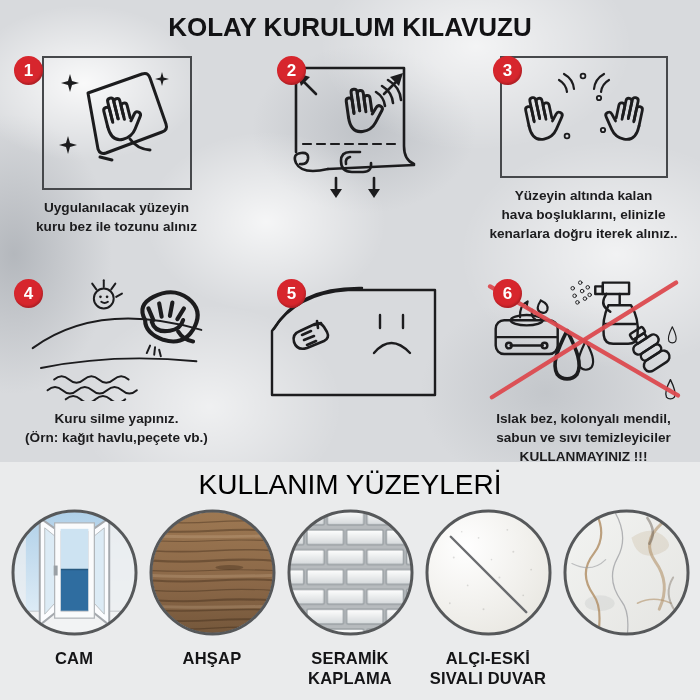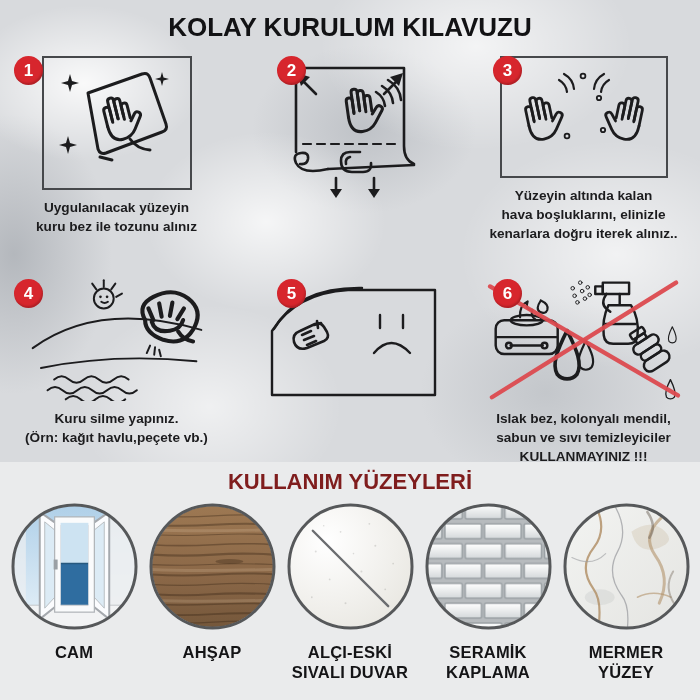--- a/index.html
+++ b/index.html
@@ -53,21 +53,21 @@
     stroke:currentColor; fill:none; stroke-linecap:round; stroke-linejoin:round;
   }
   svg.lineart .fil { fill:currentColor; stroke:none; }
   svg.lineart .xline { stroke:var(--prohibition-red,#dc4a4f); stroke-width:4.6; opacity:.95; }
 
   
   .surfaces {
     position:absolute; top:462px; left:0; width:700px; height:238px;
     background:var(--bottom-bg,#eaebec); text-align:center;
   }
-  .surfaces-title { padding-top:7px; font-size:22px; font-weight:700; color:#7f1d1d; }
+  .surfaces-title { padding-top:7px; font-size:28px; font-weight:400; color:#000000; }
   .circle-row { display:flex; justify-content:center; gap:9px; margin-top:7px; padding:0 6px; }
   .surface { width:129px; display:flex; flex-direction:column; align-items:center; }
   .surf-label {
     margin-top:11px; font-size:16.5px; font-weight:800; letter-spacing:.2px;
     line-height:1.22; text-align:center; white-space:pre-line; color:#141416;
   }
 </style>
 </head>
 <body>
 
@@ -373,20 +373,46 @@
             <ellipse cx="82" cy="60" rx="14" ry="2.5" fill="rgba(55,36,20,.35)"></ellipse>
           </g>
           <circle cx="65" cy="65" r="62" fill="none" stroke="#56585a" stroke-width="3"></circle>
         </svg>
         <div class="surf-label">AHŞAP</div>
       </div>
 
       <div class="surface">
         <svg width="129" height="129" viewBox="0 0 130 130">
           <defs>
+            <clipPath id="clipCer">
+                <circle cx="65" cy="65" r="61"></circle>
+              </clipPath>
+            <linearGradient id="tg" x1="0" y1="0" x2="0" y2="1">
+              <stop offset="0" stop-color="#ffffff"></stop>
+                <stop offset="1" stop-color="#d4d8da"></stop>
+            </linearGradient>
+            <pattern id="brk" width="40" height="40" patternUnits="userSpaceOnUse">
+              <rect x="1.5" y="2" width="37" height="15" rx="1.5" fill="url(#tg)" stroke="#9aa0a4" stroke-width="1.6"></rect>
+              <rect x="-19" y="22" width="37" height="15" rx="1.5" fill="url(#tg)" stroke="#9aa0a4" stroke-width="1.6"></rect>
+              <rect x="21" y="22" width="37" height="15" rx="1.5" fill="url(#tg)" stroke="#9aa0a4" stroke-width="1.6"></rect>
+            </pattern>
+          </defs>
+          <g clip-path="url(#clipCer)">
+            <rect x="0" y="0" width="130" height="130" fill="#b7bbbe"></rect>
+            <rect x="0" y="0" width="130" height="130" fill="url(#brk)"></rect>
+          </g>
+          <circle cx="65" cy="65" r="62" fill="none" stroke="#56585a" stroke-width="3"></circle>
+        </svg>
+        <div class="surf-label">SERAMİK
+KAPLAMA</div>
+      </div>
+
+      <div class="surface">
+        <svg width="129" height="129" viewBox="0 0 130 130">
+          <defs>
             <clipPath id="clipPla">
                 <circle cx="65" cy="65" r="61"></circle>
               </clipPath>
             <radialGradient id="plg" cx=".32" cy=".3" r=".95">
               <stop offset="0" stop-color="#ffffff"></stop>
                 <stop offset="1" stop-color="#e4e2db"></stop>
             </radialGradient>
           </defs>
           <g clip-path="url(#clipPla)">
             <rect x="0" y="0" width="130" height="130" fill="url(#plg)"></rect>
@@ -408,46 +434,20 @@
           </g>
           <circle cx="65" cy="65" r="62" fill="none" stroke="#56585a" stroke-width="3"></circle>
         </svg>
         <div class="surf-label">ALÇI-ESKİ
 SIVALI DUVAR</div>
       </div>
 
       <div class="surface">
         <svg width="129" height="129" viewBox="0 0 130 130">
           <defs>
-            <clipPath id="clipCer">
-                <circle cx="65" cy="65" r="61"></circle>
-              </clipPath>
-            <linearGradient id="tg" x1="0" y1="0" x2="0" y2="1">
-              <stop offset="0" stop-color="#ffffff"></stop>
-                <stop offset="1" stop-color="#d4d8da"></stop>
-            </linearGradient>
-            <pattern id="brk" width="40" height="40" patternUnits="userSpaceOnUse">
-              <rect x="1.5" y="2" width="37" height="15" rx="1.5" fill="url(#tg)" stroke="#9aa0a4" stroke-width="1.6"></rect>
-              <rect x="-19" y="22" width="37" height="15" rx="1.5" fill="url(#tg)" stroke="#9aa0a4" stroke-width="1.6"></rect>
-              <rect x="21" y="22" width="37" height="15" rx="1.5" fill="url(#tg)" stroke="#9aa0a4" stroke-width="1.6"></rect>
-            </pattern>
-          </defs>
-          <g clip-path="url(#clipCer)">
-            <rect x="0" y="0" width="130" height="130" fill="#b7bbbe"></rect>
-            <rect x="0" y="0" width="130" height="130" fill="url(#brk)"></rect>
-          </g>
-          <circle cx="65" cy="65" r="62" fill="none" stroke="#56585a" stroke-width="3"></circle>
-        </svg>
-        <div class="surf-label">SERAMİK
-KAPLAMA</div>
-      </div>
-
-      <div class="surface">
-        <svg width="129" height="129" viewBox="0 0 130 130">
-          <defs>
             <clipPath id="clipMar">
                 <circle cx="65" cy="65" r="61"></circle>
               </clipPath>
             <linearGradient id="mg" x1="0" y1="0" x2="1" y2="1">
               <stop offset="0" stop-color="#f3f4f2"></stop>
                 <stop offset="1" stop-color="#e4e4e1"></stop>
             </linearGradient>
           </defs>
           <g clip-path="url(#clipMar)">
             <rect x="0" y="0" width="130" height="130" fill="url(#mg)"></rect>
@@ -458,19 +458,17 @@
               <path d="M52 2 q16 26 4 48 q-12 22 4 44 q8 10 6 32" stroke="#97999c" stroke-width="1.3" opacity=".7"></path>
               <path d="M100 16 q-20 18 -6 38 q16 22 4 48" stroke="#b3926a" stroke-width="3" opacity=".6"></path>
               <path d="M10 56 q20 10 34 -4" stroke="#9b9da0" stroke-width="1.2" opacity=".6"></path>
               <path d="M76 96 q16 -8 34 0" stroke="#b3926a" stroke-width="1.5" opacity=".6"></path>
               <path d="M86 10 q10 14 2 26" stroke="#6f665c" stroke-width="2.5" opacity=".5"></path>
               <path d="M112 70 q-10 16 2 34" stroke="#8a8073" stroke-width="2" opacity=".5"></path>
             </g>
           </g>
           <circle cx="65" cy="65" r="62" fill="none" stroke="#56585a" stroke-width="3"></circle>
         </svg>
-        <div class="surf-label">MERMER
-YÜZEY</div>
       </div>
 
     </div>
   </div>
 </div>
 
 </body></html>

